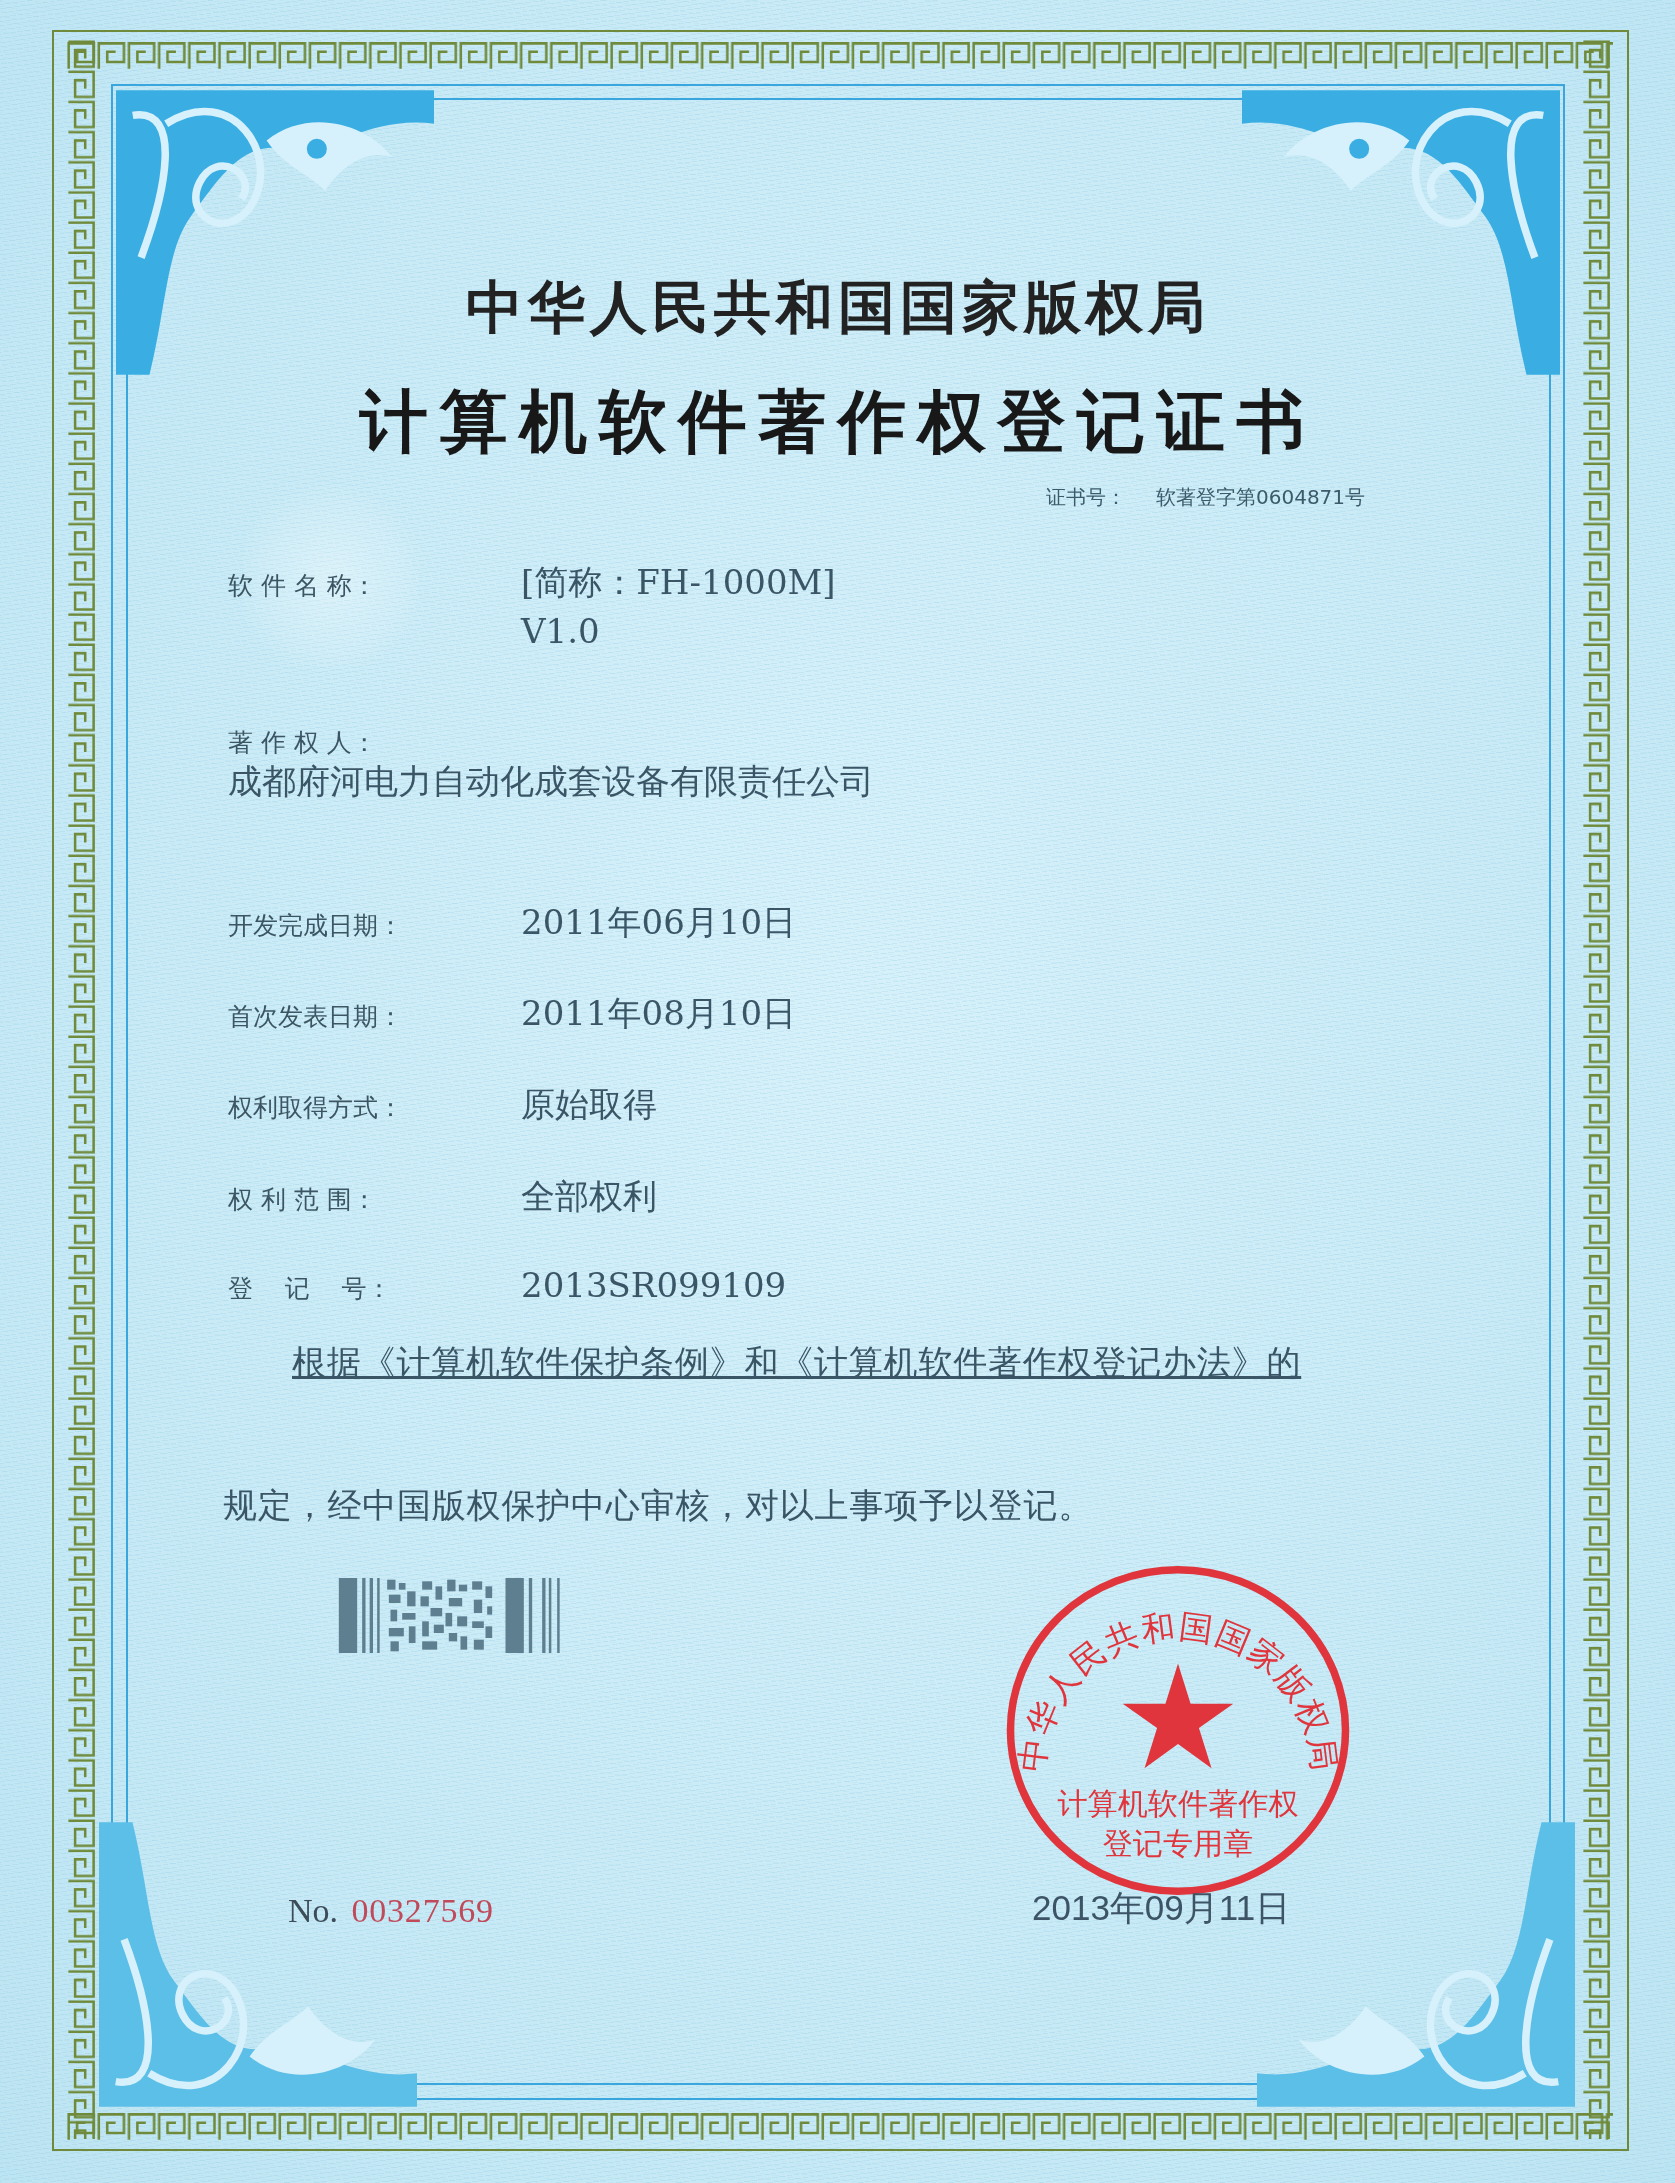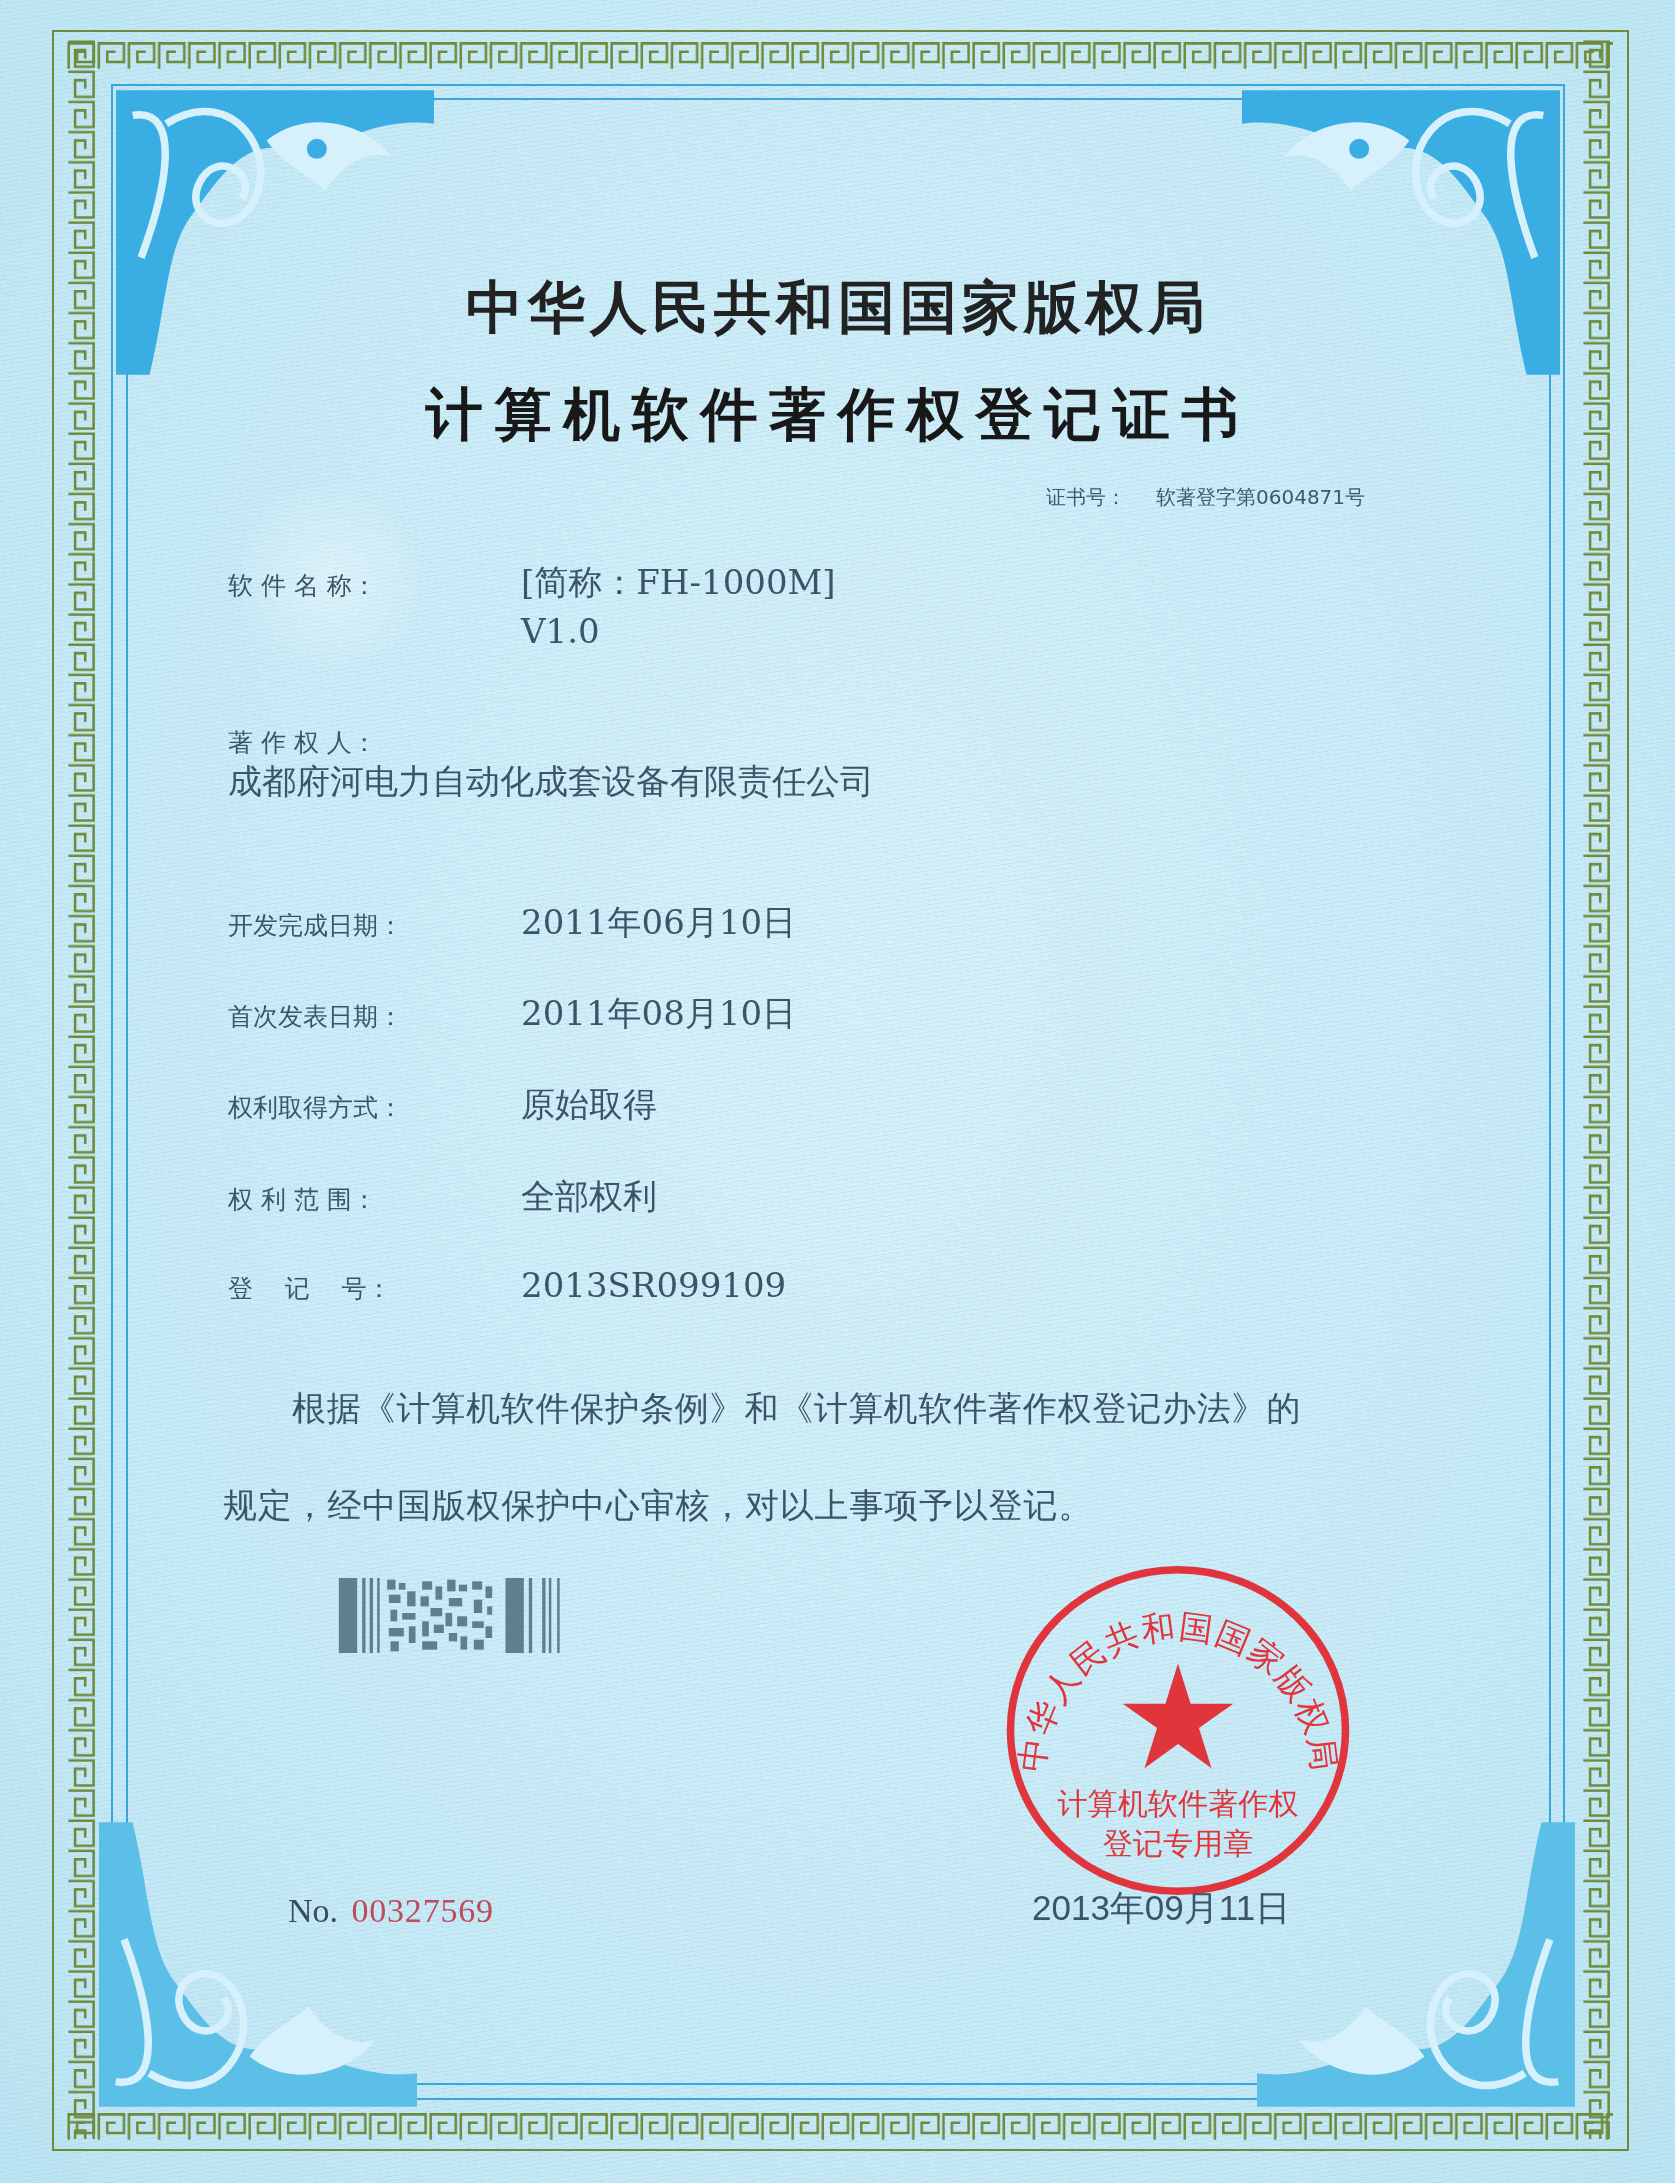--- a/index.html
+++ b/index.html
@@ -33,21 +33,21 @@
   .corner svg { width:100%; height:100%; }
   .corner.tl { left:116px; top:90px; }
   .corner.tr { left:1242px; top:90px; transform:scaleX(-1); }
   .corner.bl { left:99px; top:1822px; transform:scaleY(-1); }
   .corner.br { left:1257px; top:1822px; transform:scale(-1,-1); }
 
   
   .title1 { left:0; width:1676px; top:270px; text-align:center; font-family:"DejaVu Sans","Liberation Sans",sans-serif;
     font-size:57px; font-weight:bold; color:#222; letter-spacing:5px; }
   .title2 { left:0; width:1676px; top:377px; text-align:center; font-family:"DejaVu Sans","Liberation Sans",sans-serif;
-    font-size:57px; font-weight:bold; color:#181818; letter-spacing:11.7px; }
+    font-size:68px; font-weight:bold; color:#181818; letter-spacing:11.7px; }
   .cert-no { left:1046px; top:484px; font-size:20px; color:#3b5a6a; font-family:"DejaVu Sans","Liberation Sans",sans-serif; }
   .cert-no .val { margin-left:30px; }
 
   .field-label { font-size:25px; color:#3b5563; font-family:"DejaVu Sans","Liberation Sans",sans-serif; width:293px; white-space:pre; }
   .field-value { font-size:34px; color:#3a5566; font-family:"DejaVu Serif","Liberation Serif",serif; }
   .row { position:absolute; left:228px; display:flex; align-items:baseline; }
   .row .field-label { width:293px; }
 
   .para { position:absolute; font-size:34px; color:#3a5566; font-family:"DejaVu Sans","Liberation Sans",sans-serif; letter-spacing:0.8px; }
 
@@ -173,21 +173,21 @@
 <div class="row" style="top:1174px;">
   <span class="field-label">权 利 范 围：</span>
   <span class="field-value" style="font-family:'DejaVu Sans','Liberation Sans',sans-serif;">全部权利</span>
 </div>
 
 <div class="row" style="top:1265px;">
   <span class="field-label">登    记    号：</span>
   <span class="field-value">2013SR099109</span>
 </div>
 
-<div class="para" style="left:292px; top:1386px;">根据《计算机软件保护条例》和《计算机软件著作权登记办法》的</div>
+<div class="para" style="left:292px; top:1340px;text-decoration:underline;">根据《计算机软件保护条例》和《计算机软件著作权登记办法》的</div>
 <div class="para" style="left:223px; top:1483px;">规定，经中国版权保护中心审核，对以上事项予以登记。</div>
 
 <div class="abs barcode">
   <svg viewBox="0 0 280 90" width="235" height="75">
     <rect x="0" y="0" width="22" height="90" fill="#5e7f90"></rect>
     <rect x="28" y="0" width="4" height="90" fill="#5e7f90"></rect>
     <rect x="37" y="0" width="4" height="90" fill="#5e7f90"></rect>
     <rect x="46" y="0" width="3" height="90" fill="#5e7f90"></rect>
     <g fill="#5e7f90">
       <rect x="58" y="2" width="10" height="12"></rect>

